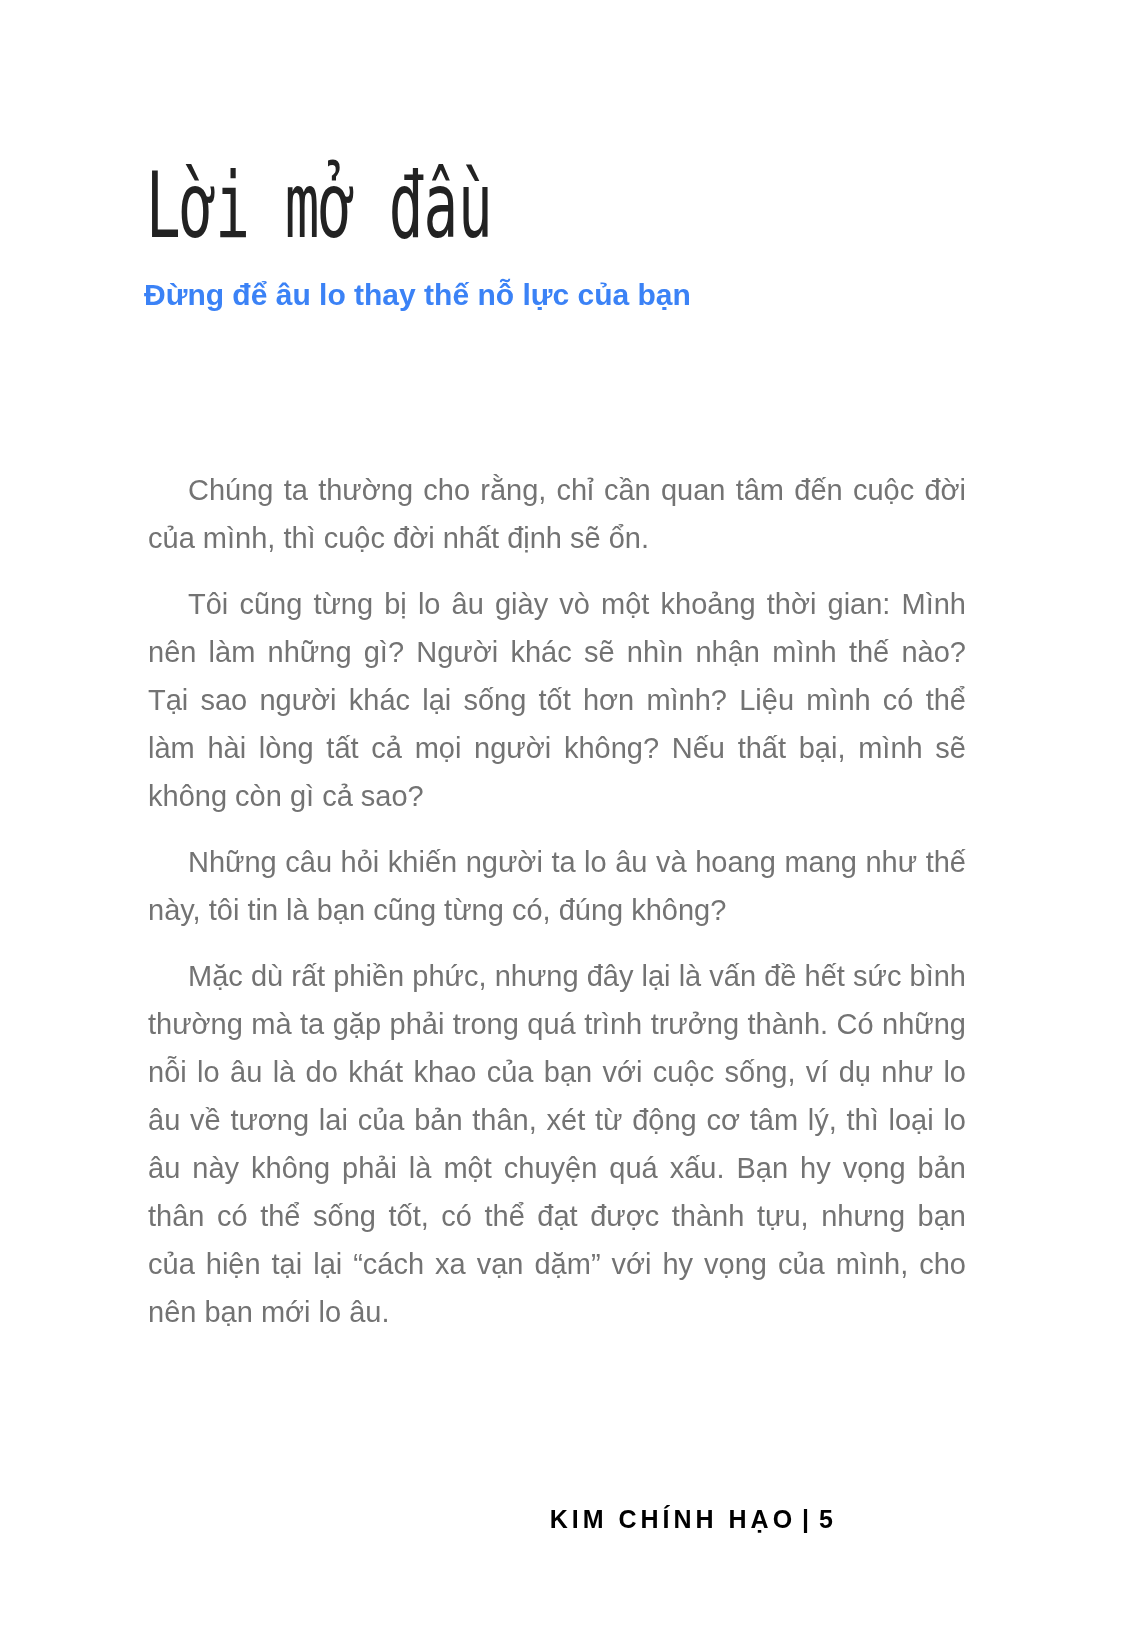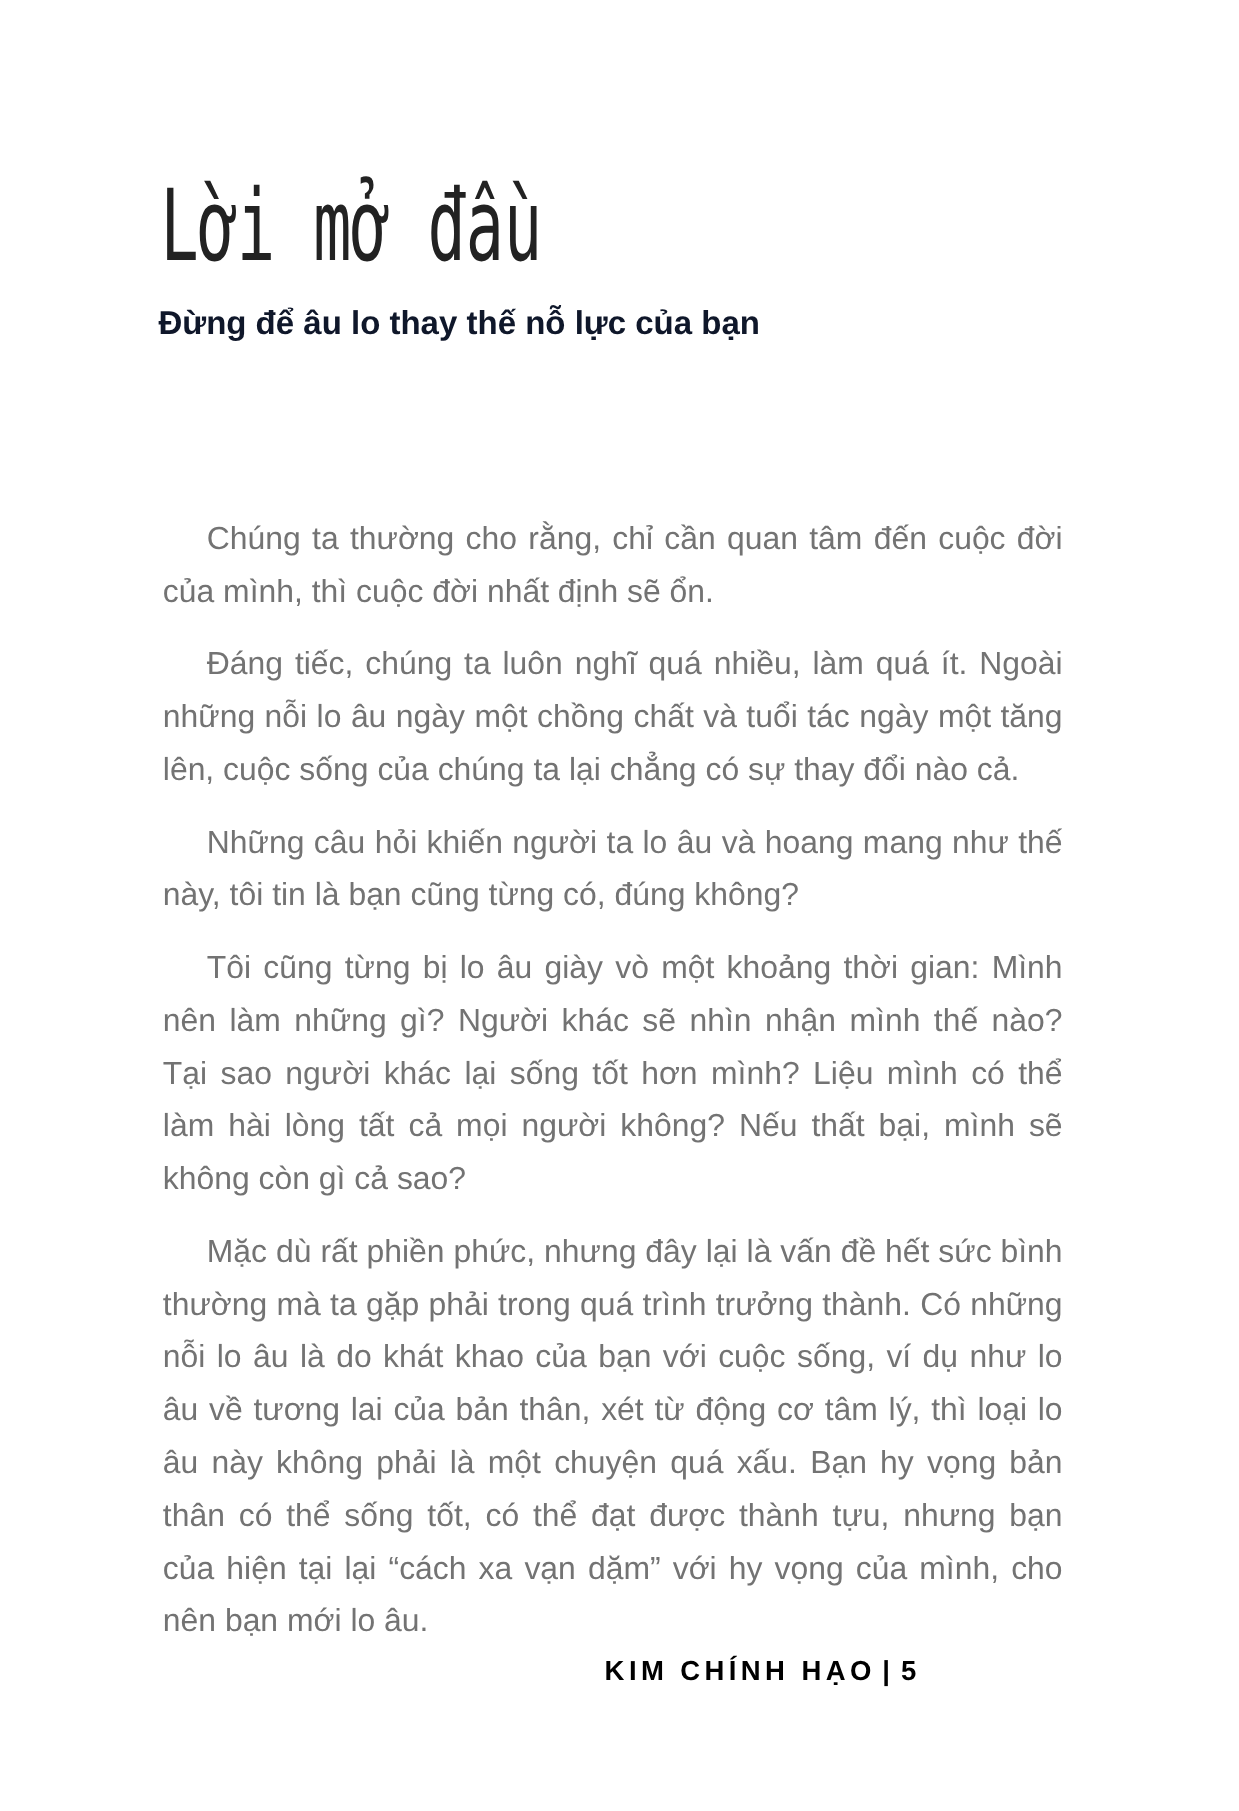--- a/index.html
+++ b/index.html
@@ -33,21 +33,21 @@
     letter-spacing: 0px;
   }
 
   .chapter-subtitle {
     position: absolute;
     left: 144px;
     top: 276px;
     font-size: 30px;
     font-weight: 700;
     line-height: 38px;
-    color: #0f172a;
+    color: #3b82f6;
     white-space: nowrap;
   }
 
   .body-text {
     position: absolute;
     left: 148px;
     top: 466px;
     width: 818px;
     font-size: 29px;
     line-height: 48px;
@@ -84,23 +84,22 @@
 <body>
 
 <div class="page">
 
   <h1 class="chapter-title">Lời mở đầu</h1>
 
   <h2 class="chapter-subtitle">Đừng để âu lo thay thế nỗ lực của bạn</h2>
 
   <div class="body-text">
     <p>Chúng ta thường cho rằng, chỉ cần quan tâm đến cuộc đời của mình, thì cuộc đời nhất định sẽ ổn.</p>
-    <p>Đáng tiếc, chúng ta luôn nghĩ quá nhiều, làm quá ít. Ngoài những nỗi lo âu ngày một chồng chất và tuổi tác ngày một tăng lên, cuộc sống của chúng ta lại chẳng có sự thay đổi nào cả.</p>
+    <p>Tôi cũng từng bị lo âu giày vò một khoảng thời gian: Mình nên làm những gì? Người khác sẽ nhìn nhận mình thế nào? Tại sao người khác lại sống tốt hơn mình? Liệu mình có thể làm hài lòng tất cả mọi người không? Nếu thất bại, mình sẽ không còn gì cả sao?</p>
     <p>Những câu hỏi khiến người ta lo âu và hoang mang như thế này, tôi tin là bạn cũng từng có, đúng không?</p>
-    <p>Tôi cũng từng bị lo âu giày vò một khoảng thời gian: Mình nên làm những gì? Người khác sẽ nhìn nhận mình thế nào? Tại sao người khác lại sống tốt hơn mình? Liệu mình có thể làm hài lòng tất cả mọi người không? Nếu thất bại, mình sẽ không còn gì cả sao?</p>
     <p>Mặc dù rất phiền phức, nhưng đây lại là vấn đề hết sức bình thường mà ta gặp phải trong quá trình trưởng thành. Có những nỗi lo âu là do khát khao của bạn với cuộc sống, ví dụ như lo âu về tương lai của bản thân, xét từ động cơ tâm lý, thì loại lo âu này không phải là một chuyện quá xấu. Bạn hy vọng bản thân có thể sống tốt, có thể đạt được thành tựu, nhưng bạn của hiện tại lại “cách xa vạn dặm” với hy vọng của mình, cho nên bạn mới lo âu.</p>
   </div>
 
   <div class="page-footer">
     <span>KIM CHÍNH HẠO</span><span class="sep">|</span><span>5</span>
   </div>
 
 </div>
 
 </body></html>

